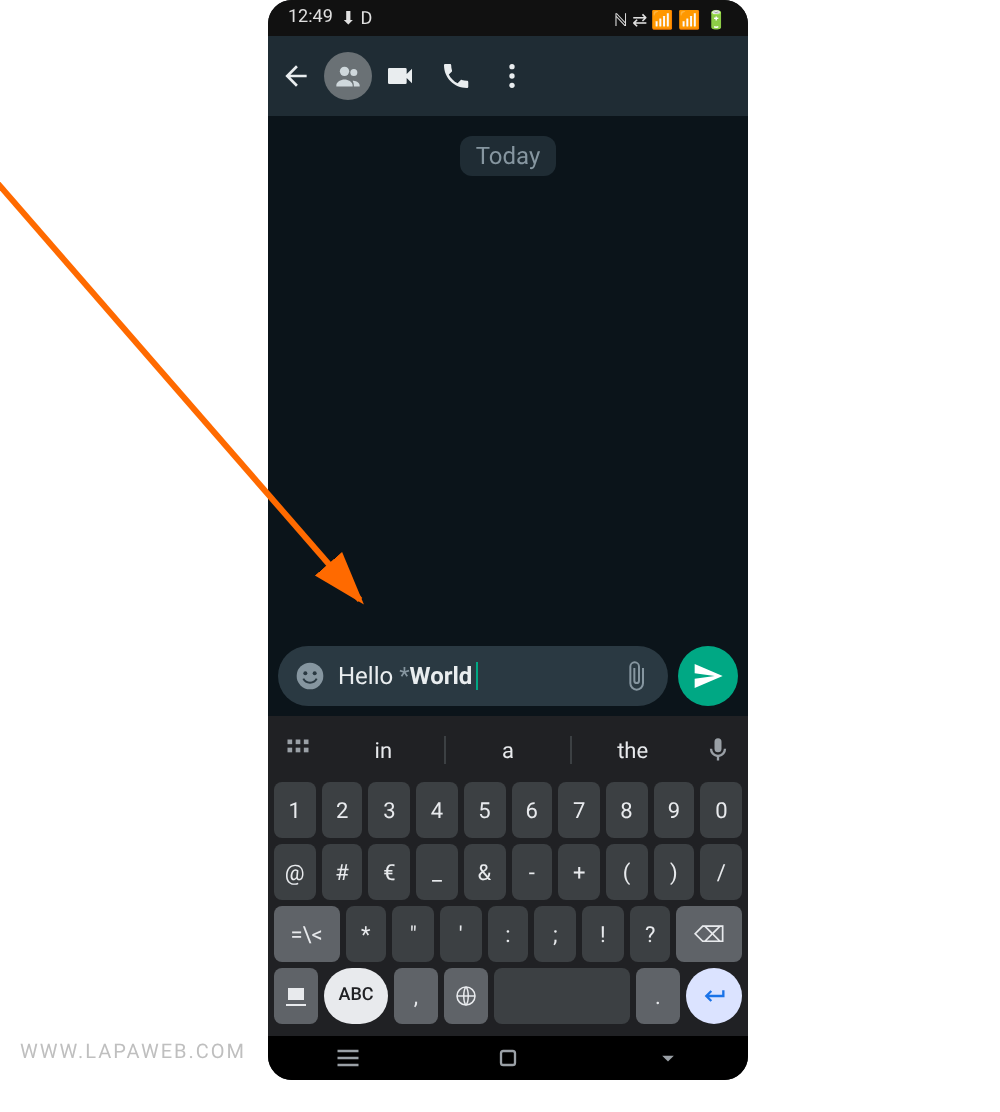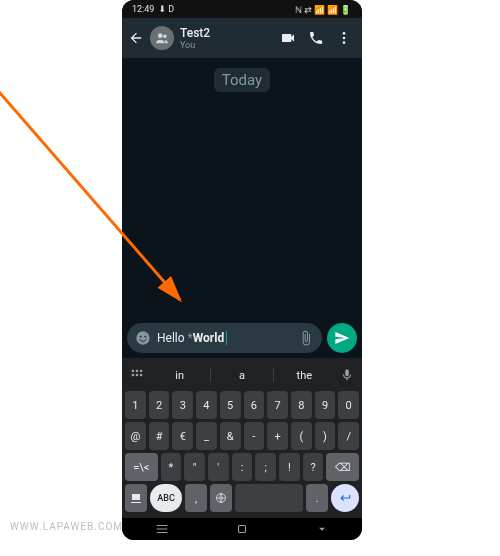--- a/index.html
+++ b/index.html
@@ -1,27 +1,27 @@
 <!DOCTYPE html>
 <html><head>
 <meta charset="utf-8">
 <style>
   * { margin: 0; padding: 0; box-sizing: border-box; font-family: -apple-system, Roboto, Arial, sans-serif; }
   body { background: #fff; width: 500px; height: 556px; position: relative; overflow: hidden; }
-  .phone { position: absolute; left: 122px; top: 0; width: 240px; height: 540px; background: #0b0c0e; border-radius: 12px; overflow: hidden; display: flex; flex-direction: column; }
+  .phone { position: absolute; left: 134px; top: 0; width: 240px; height: 540px; background: #0b0c0e; border-radius: 12px; overflow: hidden; display: flex; flex-direction: column; }
   .statusbar { height: 18px; background: #111; color: #e0e0e0; font-size: 9px; display: flex; justify-content: space-between; align-items: center; padding: 0 10px; }
   .statusbar .left, .statusbar .right { display: flex; gap: 4px; align-items: center; }
   .header { background: #1f2c34; height: 40px; display: flex; align-items: center; padding: 0 6px; color: #e9edef; gap: 6px; }
   .avatar { width: 24px; height: 24px; border-radius: 50%; background: #6a7175; display: flex; align-items: center; justify-content: center; }
   .titleblock { flex: 1; }
   .titleblock .name { font-size: 12px; font-weight: 500; }
   .titleblock .sub { font-size: 9px; color: #8696a0; }
   .hicons { display: flex; gap: 12px; padding-right: 4px; }
   .chatarea { flex: 1; background: #0b141a; position: relative; overflow: hidden; padding-top: 10px; }
-  .daychip { margin: 0 auto; background: #1f2c34; color: #8696a0; font-size: 15px; padding: 3px 8px; border-radius: 6px; width: fit-content; }
+  .daychip { margin: 0 auto; background: #1f2c34; color: #8696a0; font-size: 12px; padding: 3px 8px; border-radius: 6px; width: fit-content; }
   .e2e { margin: 8px 14px; background: #1f2c34; color: #ffd279; font-size: 8.5px; text-align: center; padding: 6px 10px; border-radius: 6px; line-height: 1.4; }
   .inputbar { display: flex; align-items: center; padding: 5px; gap: 5px; background: #0b141a; }
   .msgbox { flex: 1; background: #2a3942; border-radius: 20px; height: 30px; display: flex; align-items: center; padding: 0 8px; gap: 6px; color: #e9edef; font-size: 12px; }
   .msgtext .bold { font-weight: 700; }
   .msgtext .cursor { display: inline-block; width: 1px; height: 14px; background: #00a884; vertical-align: middle; margin-left: 2px; }
   .sendbtn { width: 30px; height: 30px; border-radius: 50%; background: #00a884; display: flex; align-items: center; justify-content: center; }
   .keyboard { background: #202124; padding: 4px 3px 6px; }
   .suggestrow { display: flex; align-items: center; height: 26px; gap: 14px; }
   .suggestrow .sug { flex: 1; text-align: center; color: #e8eaed; font-size: 11px; }
   .suggestrow .sep { width: 1px; height: 14px; background: #3c4043; }
@@ -59,24 +59,20 @@
       <svg width="16" height="16" viewBox="0 0 24 24" fill="#e9edef">
           <path d="M20 11H7.8l5.6-5.6L12 4l-8 8 8 8 1.4-1.4L7.8 13H20z"></path>
         </svg>
     </span>
     <div class="avatar">
       <svg width="14" height="14" viewBox="0 0 24 24" fill="#cfd8dc">
           <circle cx="9" cy="8" r="4"></circle>
           <circle cx="17" cy="9" r="3"></circle>
           <path d="M2 20c0-3 4-5 7-5s7 2 7 5v1H2zM16 16c2 0 6 1 6 4v1h-5v-1c0-1.5-.4-2.8-1-4z"></path>
         </svg>
-    </div>
-    <div class="titleblock">
-      <div class="name">Test2</div>
-      <div class="sub">You</div>
     </div>
     <div class="hicons">
       <span>
           <svg width="16" height="16" viewBox="0 0 24 24" fill="#e9edef">
             <path d="M17 10.5V7a1 1 0 0 0-1-1H4a1 1 0 0 0-1 1v10a1 1 0 0 0 1 1h12a1 1 0 0 0 1-1v-3.5l4 4v-11z"></path>
           </svg>
         </span>
       <span>
           <svg width="16" height="16" viewBox="0 0 24 24" fill="#e9edef">
             <path d="M6.6 10.8c1.4 2.8 3.8 5.2 6.6 6.6l2.2-2.2c.3-.3.7-.4 1-.2 1.2.4 2.5.6 3.8.6.6 0 1 .4 1 1V20c0 .6-.4 1-1 1C10.6 21 3 13.4 3 4c0-.6.4-1 1-1h3.4c.6 0 1 .4 1 1 0 1.3.2 2.6.6 3.8.1.3 0 .7-.2 1z"></path>

